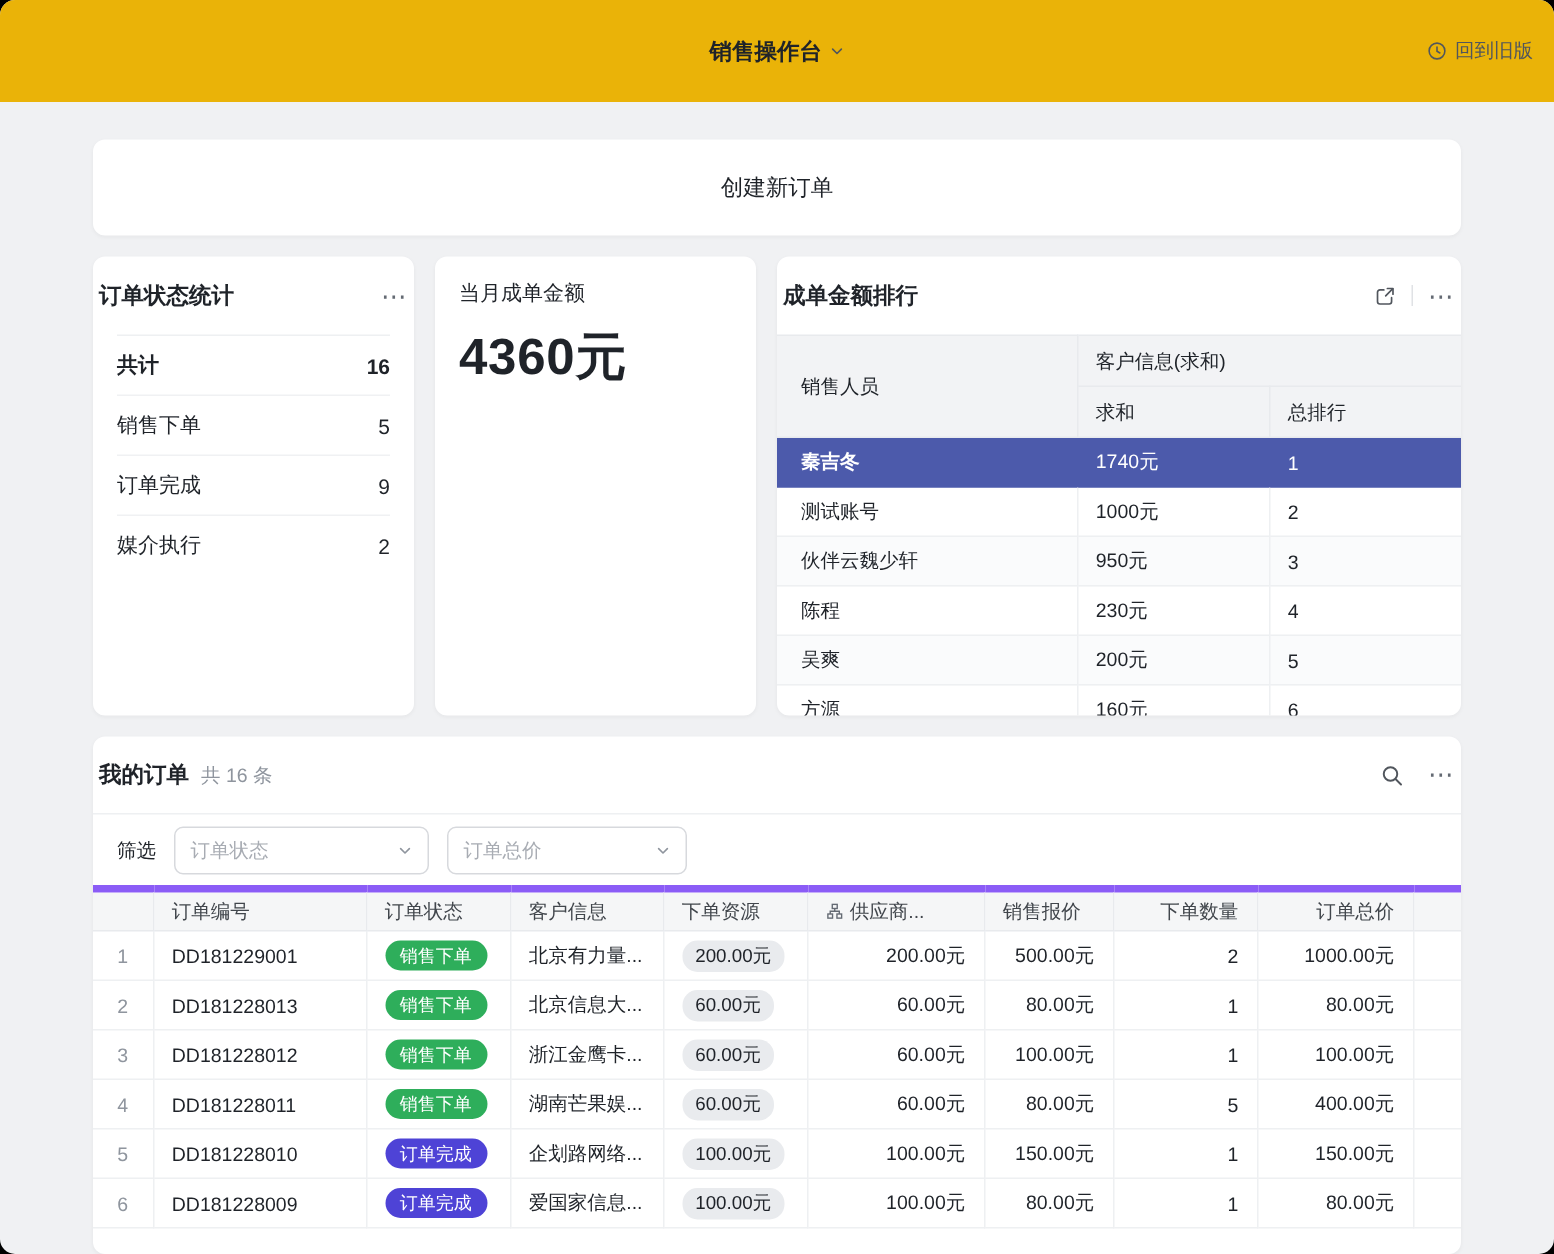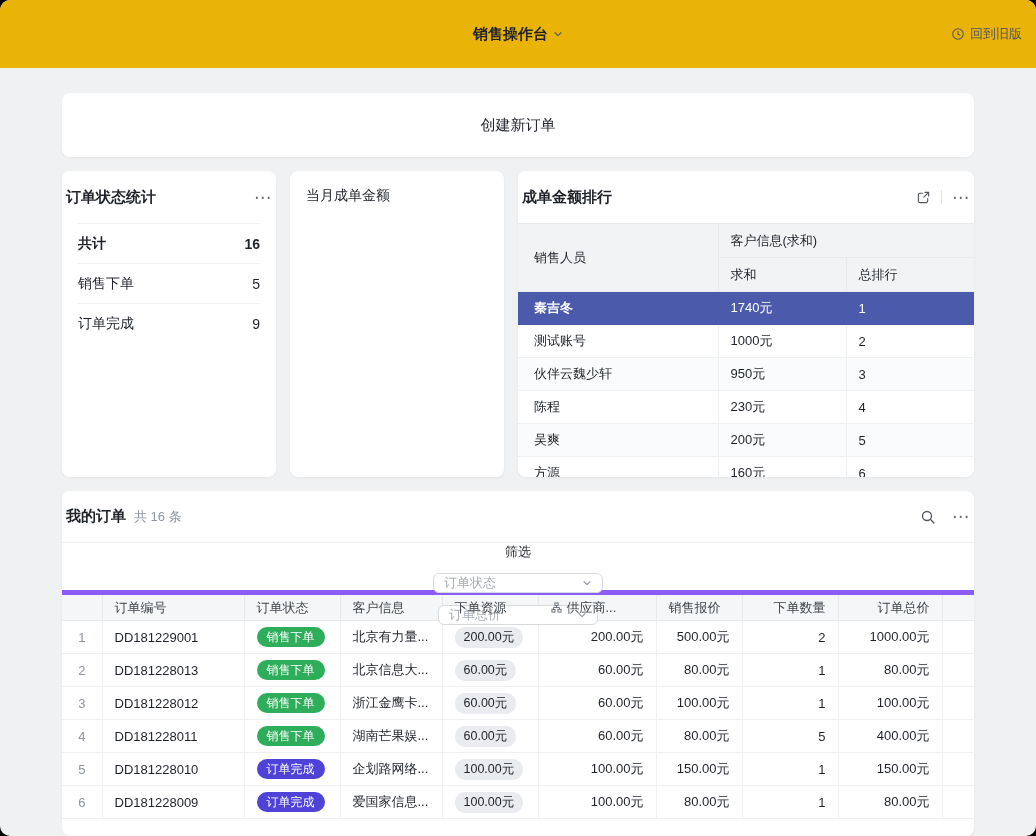--- a/index.html
+++ b/index.html
@@ -52,21 +52,21 @@
   .rank-table tbody tr.highlight { background:#4c5aab; }
   .rank-table tbody tr.highlight td { color:#fff; border-color:#4c5aab; }
   .rank-table tbody tr.highlight td.person { font-weight:700; }
 
   
   .card.orders { margin-top:14px; height:345px; overflow:hidden; }
   .card-head.bordered { border-bottom:1px solid #eef0f2; }
   .orders-count { font-size:13px; font-weight:400; color:#8f959e; }
   .orders-actions { display:flex; align-items:center; gap:16px; color:#51565d; }
   .orders-actions svg { width:16px; height:16px; cursor:pointer; }
-  .filter-row { height:47px; display:flex; align-items:center; gap:12px; padding:0 16px;flex-direction:column; }
+  .filter-row { height:47px; display:flex; align-items:center; gap:12px; padding:0 16px; }
   .filter-label { font-size:13px; color:#1f2329; }
   .select { height:32px; border:1px solid #d7d9dd; border-radius:6px; background:#fff; display:flex; align-items:center; justify-content:space-between; padding:0 10px; color:#a8acb3; font-size:13px; cursor:pointer; }
   .select .caret { color:#8f959e; }
   .select.w1 { width:170px; }
   .select.w2 { width:160px; }
 
   .orders-table { width:100%; border-collapse:collapse; table-layout:fixed; font-size:13px; }
   .orders-table th { height:28px; background:#f5f6f7; font-weight:400; color:#41464c; text-align:left; padding:0 12px; border-top:5px solid #8b5cf6; border-bottom:1px solid #e8eaed; border-right:1px solid #e8eaed; white-space:nowrap; overflow:hidden; }
   .orders-table th:last-child, .orders-table td:last-child { border-right:none; }
   .orders-table td { height:33px; padding:0 12px; border-bottom:1px solid #eef0f2; border-right:1px solid #eef0f2; color:#1f2329; background:#fff; white-space:nowrap; overflow:hidden; }
@@ -121,25 +121,30 @@
             <span>16</span>
           </div>
           <div class="stat-row">
             <span>销售下单</span>
             <span>5</span>
           </div>
           <div class="stat-row">
             <span>订单完成</span>
             <span>9</span>
           </div>
+          <div class="stat-row">
+            <span>媒介执行</span>
+            <span>2</span>
+          </div>
         </div>
       </div>
 
       <div class="card amount">
         <div class="amount-label">当月成单金额</div>
+        <div class="amount-value">4360元</div>
       </div>
 
       <div class="card ranking">
         <div class="card-head">
           <span class="card-title">成单金额排行</span>
           <div class="rank-actions">
             <svg viewBox="0 0 16 16" fill="none">
                 <path d="M7 3.5H4.2A1.7 1.7 0 0 0 2.5 5.2v6.6a1.7 1.7 0 0 0 1.7 1.7h6.6a1.7 1.7 0 0 0 1.7-1.7V9" stroke="currentColor" stroke-width="1.2" stroke-linecap="round"></path>
                 <path d="M9.5 2.5h4v4" stroke="currentColor" stroke-width="1.2" stroke-linecap="round" stroke-linejoin="round"></path>
                 <path d="M13.2 2.8L8.3 7.7" stroke="currentColor" stroke-width="1.2" stroke-linecap="round"></path>

